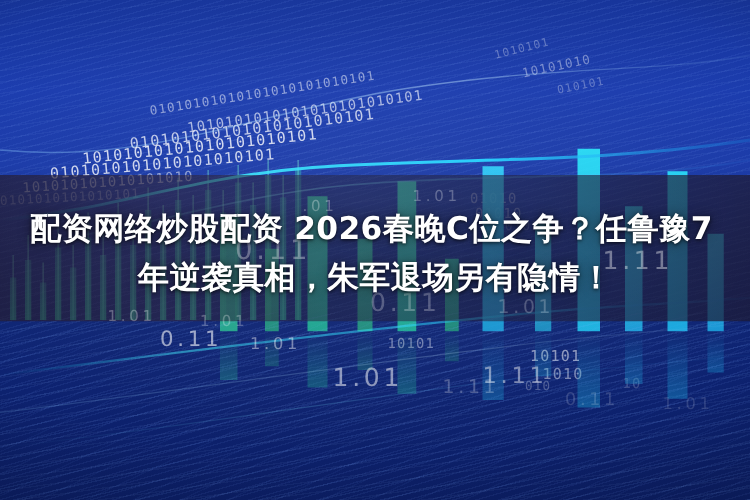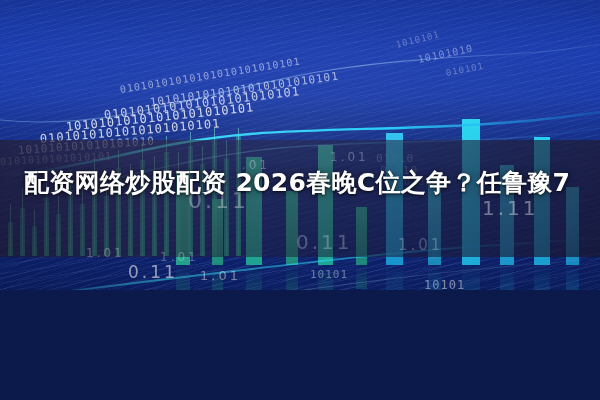--- a/index.html
+++ b/index.html
@@ -3,21 +3,21 @@
 <meta charset="utf-8">
 <style>
   * { margin:0; padding:0; box-sizing:border-box; }
   html,body {
     width:600px; height:400px; overflow:hidden;
     background:#0b1a4a;
     font-family:"Liberation Sans", sans-serif;
   }
   #stage {
     position:relative;
-    width:600px; height:290px;
+    width:600px; height:400px;
     overflow:hidden;
     background:#d946ef;
     text-decoration:underline;
   }
 
   
   .layer { position:absolute; inset:0; }
 
   .bg-base {
     background:
@@ -293,15 +293,16 @@
       <div class="wm" style="left: 452px; top: 312px; font-size: 14px; color: rgba(255, 255, 255, 0.16);">0.11</div>
       <div class="wm" style="left: 530px; top: 316px; font-size: 13px; color: rgba(255, 255, 255, 0.14);">1.01</div>
       <div class="wm" style="left: 242px; top: 158px; font-size: 12px; color: rgba(255, 255, 255, 0.3);">.01</div>
       <div class="wm" style="left: 330px; top: 150px; font-size: 12px; color: rgba(255, 255, 255, 0.28);">1.01</div>
     </div>
 
   <div class="layer vignette"></div>
 
   <div id="headline">
     <span class="ln ln1">配资网络炒股配资 2026春晚C位之争？任鲁豫7</span>
+    <span class="ln ln2">年逆袭真相，朱军退场另有隐情！</span>
   </div>
 
 </div>
 
 </body></html>

